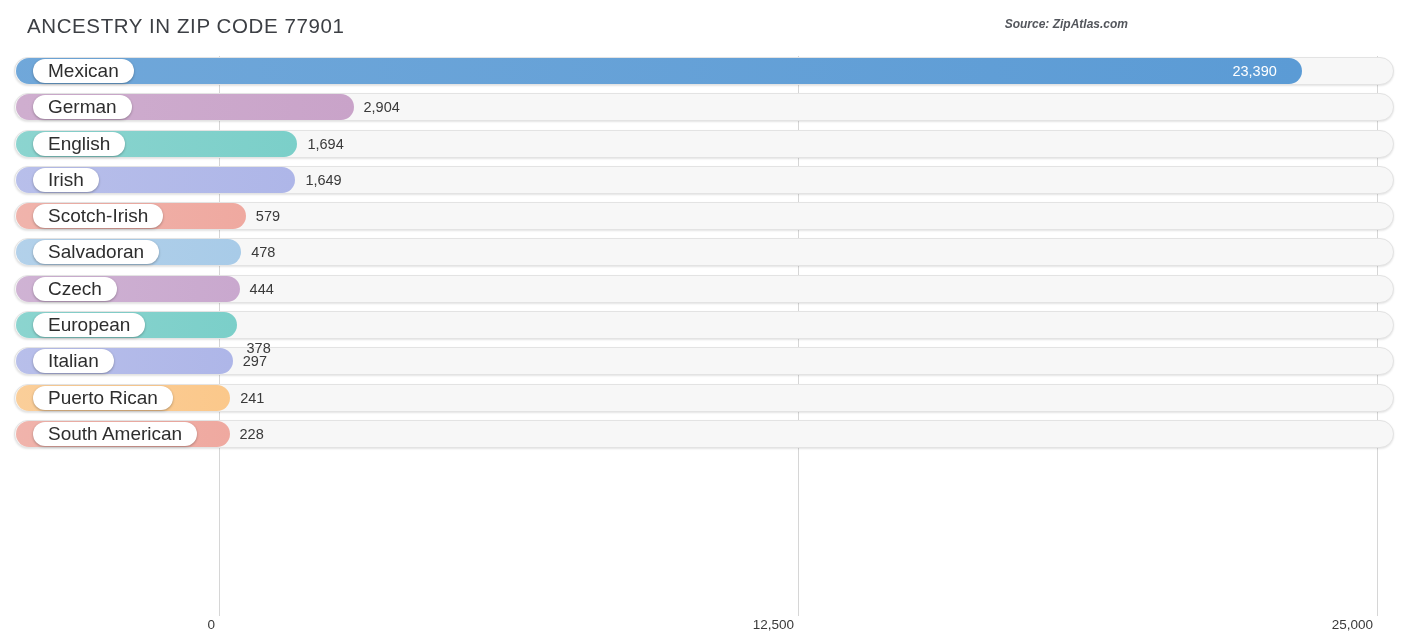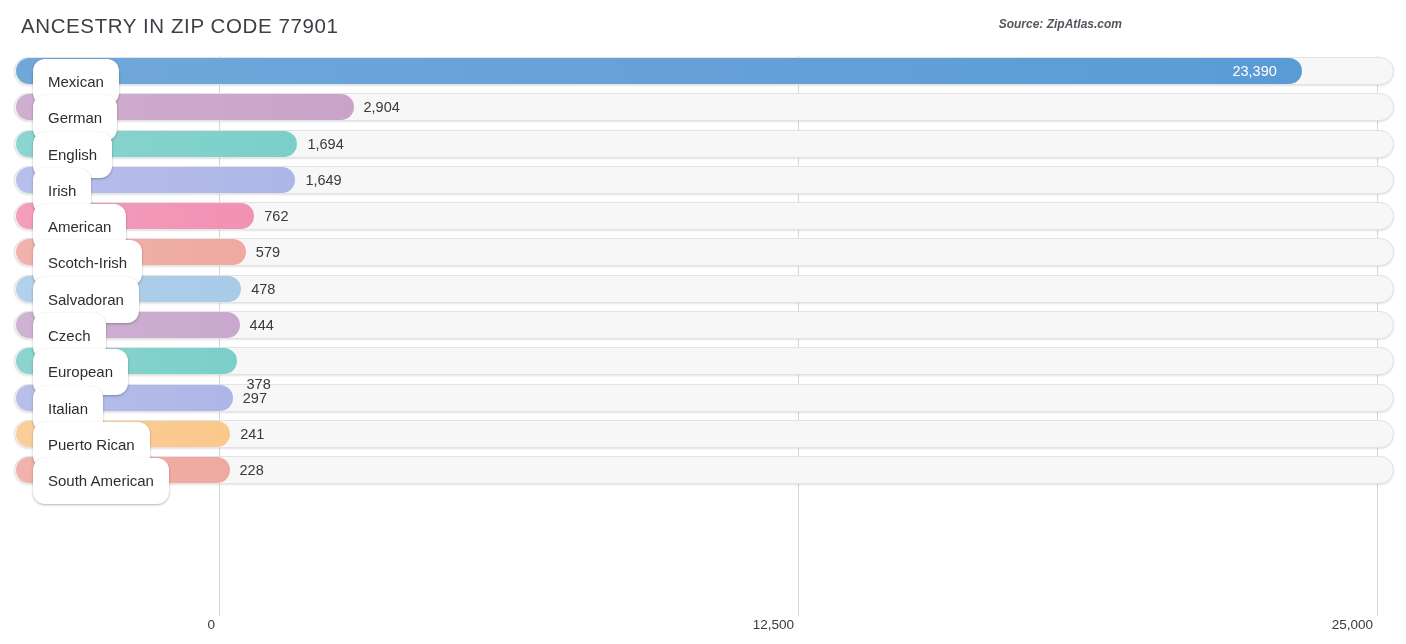--- a/index.html
+++ b/index.html
@@ -11,21 +11,21 @@
     height: 644px;
     background: #ffffff;
     font-family: "Liberation Sans", sans-serif;
     overflow: hidden;
     position: relative;
   }
 
   
   #chart-header {
     position: absolute;
-    left: 8px;
+    left: 14px;
     top: 0;
     width: 1118px;
     height: 56px;
     padding-left: 8px;
   }
   #chart-title {
     position: absolute;
     left: 13px;
     top: 14px;
     font-size: 20.5px;
@@ -94,24 +94,24 @@
     height: 26px;
     border-radius: 13px;
     box-sizing: border-box;
   }
   .bar-label {
     position: absolute;
     left: 33px;
     top: 3px;
     height: 24px;
     line-height: 24px;
-    padding: 11px 15px;
+    padding: 0 15px;
     background: #ffffff;
     border-radius: 12px;
-    font-size: 15px;
+    font-size: 19px;
     color: #2e2e2e;
     white-space: nowrap;
     box-shadow: 0 1px 2.5px rgba(0,0,0,0.30);
     z-index: 3;
   }
   .bar-value {
     position: absolute;
     top: 3px;
     height: 40px;
     line-height: 24px;
@@ -175,26 +175,20 @@
         <div class="bar-value" style="left: 307.466px;">1,694</div>
       </div>
       <div class="bar-row">
         <div class="bar-track"></div>
         <div class="bar-fill" style="width: 279.382px; background: linear-gradient(to right, rgba(174, 182, 232, 0.867), rgb(174, 182, 232));"></div>
         <div class="bar-label">Irish</div>
         <div class="bar-value" style="left: 305.382px;">1,649</div>
       </div>
       <div class="bar-row">
         <div class="bar-track"></div>
-        <div class="bar-fill" style="width: 238.296px; background: linear-gradient(to right, rgba(242, 145, 179, 0.867), rgb(242, 145, 179));"></div>
-        <div class="bar-label">American</div>
-        <div class="bar-value" style="left: 264.296px;">762</div>
-      </div>
-      <div class="bar-row">
-        <div class="bar-track"></div>
         <div class="bar-fill" style="width: 229.819px; background: linear-gradient(to right, rgba(239, 169, 160, 0.867), rgb(239, 169, 160));"></div>
         <div class="bar-label">Scotch-Irish</div>
         <div class="bar-value" style="left: 255.819px;">579</div>
       </div>
       <div class="bar-row">
         <div class="bar-track"></div>
         <div class="bar-fill" style="width: 225.141px; background: linear-gradient(to right, rgba(168, 203, 232, 0.867), rgb(168, 203, 232));"></div>
         <div class="bar-label">Salvadoran</div>
         <div class="bar-value" style="left: 251.141px;">478</div>
       </div>

